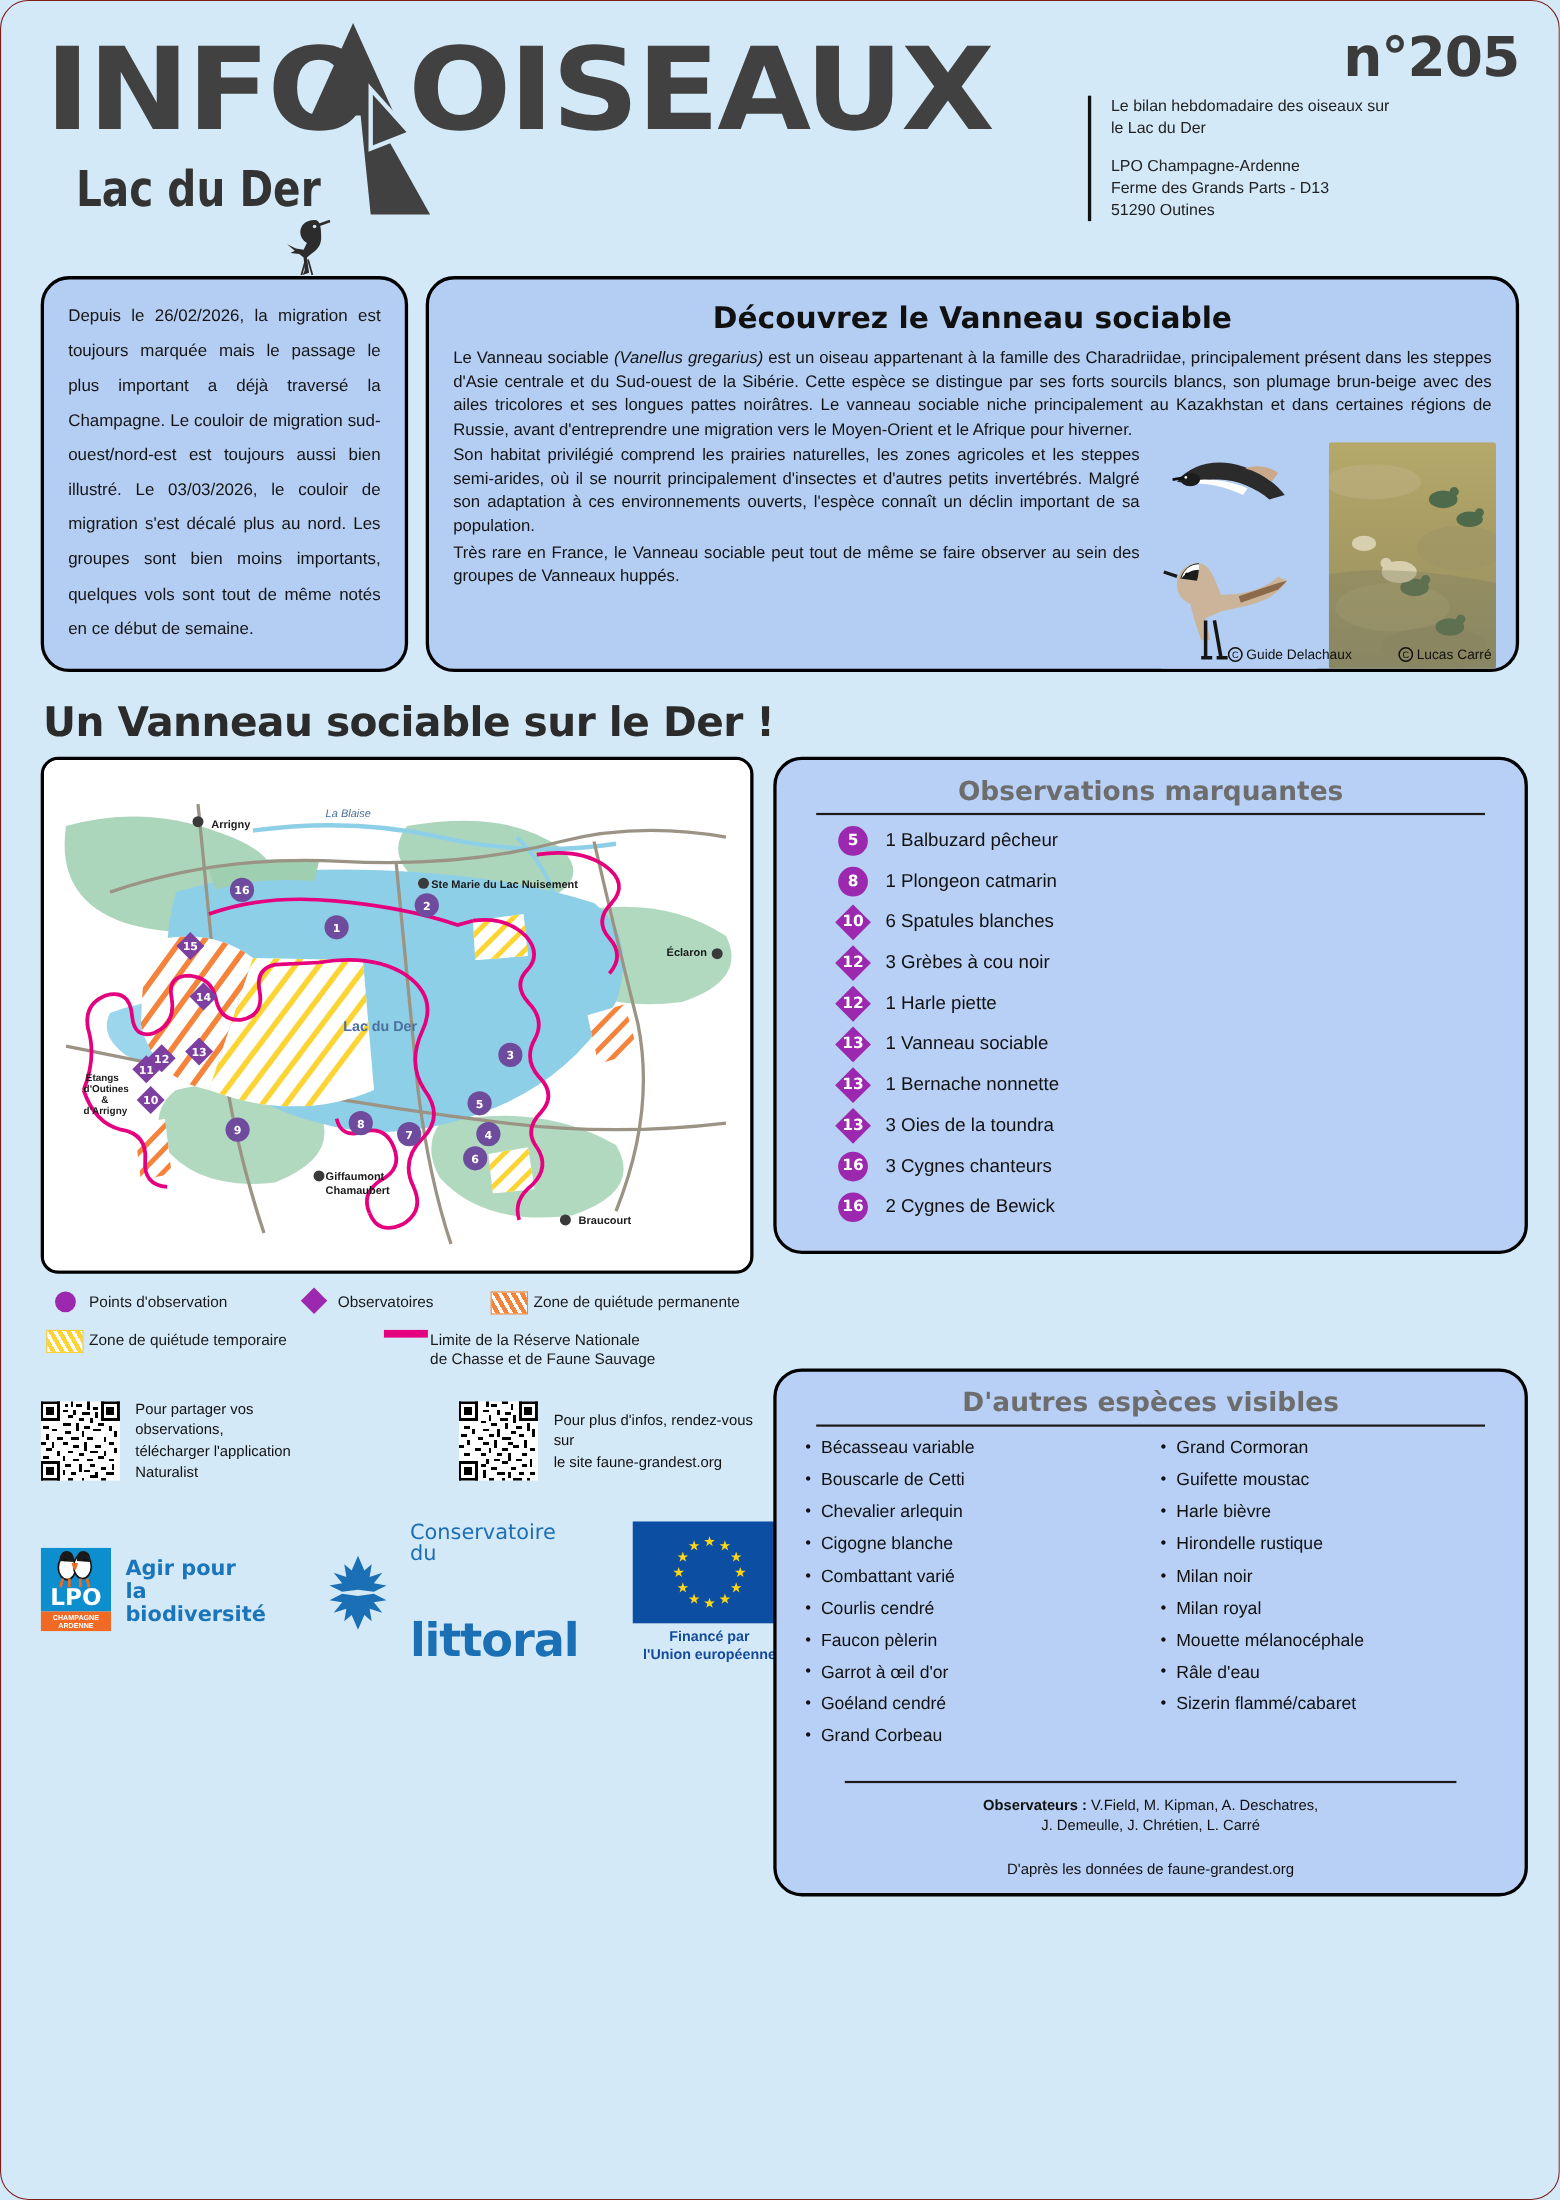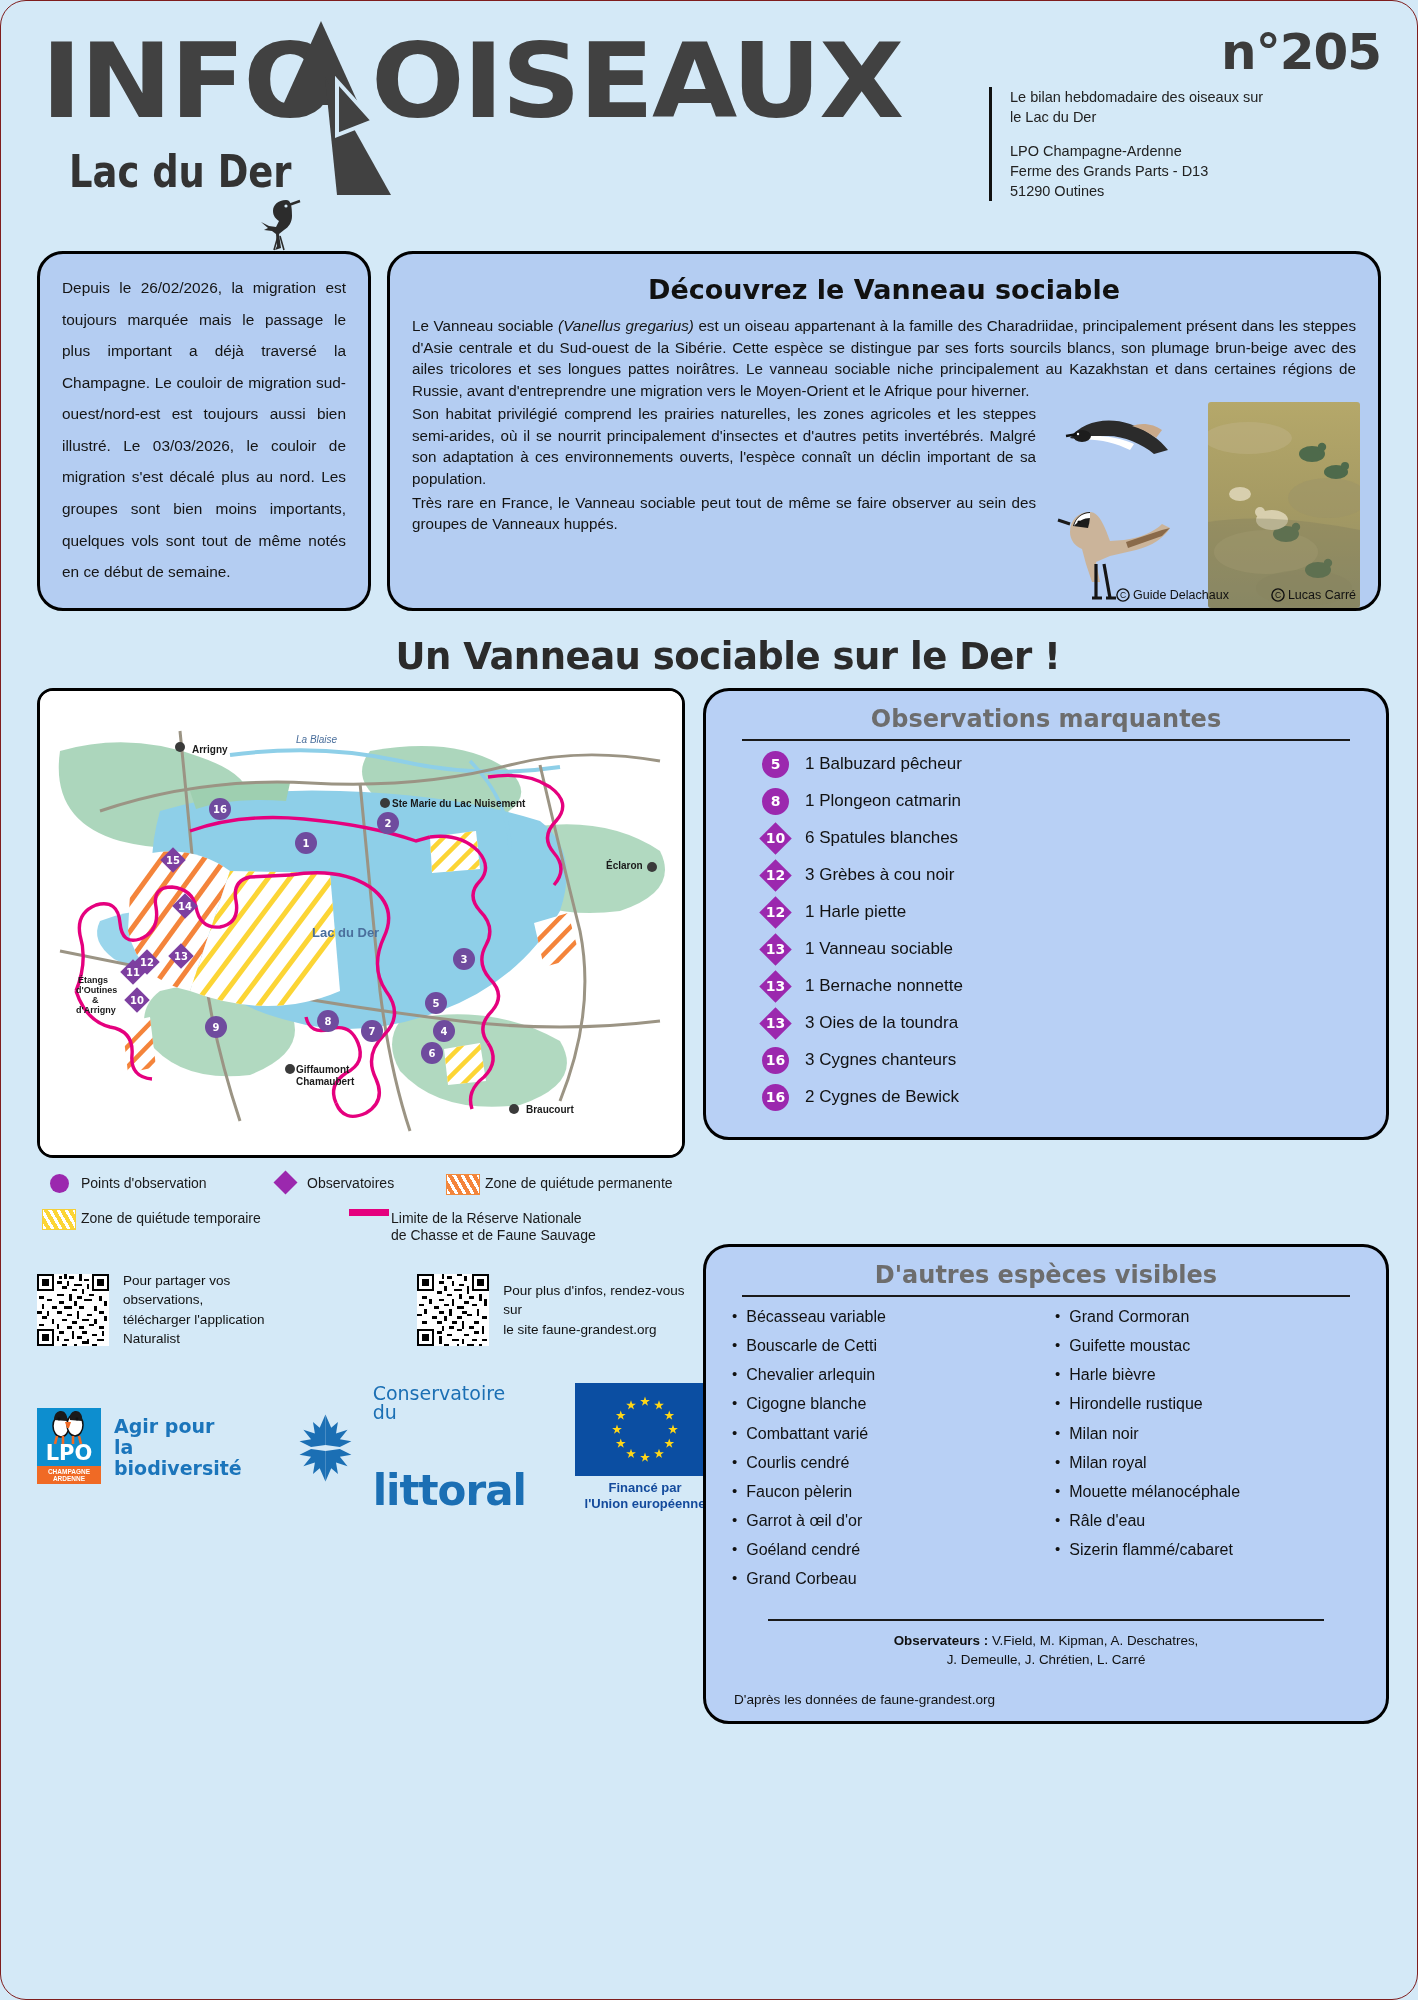--- a/index.html
+++ b/index.html
@@ -85,21 +85,21 @@
   .credits {
     position:absolute; right:22px; bottom:6px;
     display:flex; gap:42px; font-size:12.5px; color:#111;
   }
   .credit-item { display:flex; align-items:center; gap:3px; }
 
   
   .main-title {
     font-family:"DejaVu Sans", sans-serif;
     font-weight:bold; font-size:37px; color:#2b2b2b;
-    margin:24px 0 10px 38px; letter-spacing:-.5px;text-align:center;
+    margin:24px 0 10px 38px; letter-spacing:-.5px;
   }
 
   
   .bottom { display:flex; padding:0 28px 0 36px; gap:16px; }
   .left-col { width:650px; }
   .right-col { width:auto; flex:1; }
 
   .map-frame {
     width:648px; height:470px;
     background:#fff; border:3px solid #000; border-radius:16px;
@@ -177,21 +177,21 @@
   .sp-cols { display:flex; gap:18px; padding:0 6px; }
   .sp-col { flex:1; }
   .sp-item {
     display:flex; align-items:flex-start;
     font-size:16px; line-height:1.2; margin-bottom:10px; color:#111;
   }
   .sp-bullet { margin-right:9px; font-size:15px; line-height:1.2; }
   .obs-credits { margin-top:20px; padding:0 8px; }
   .obs-rule { height:2px; background:#1a1a1a; margin:0 34px 10px; }
   .obs-names { text-align:center; font-size:13.4px; line-height:1.45; color:#111; }
-  .obs-source { font-size:13.6px; margin-top:22px; color:#111; }
+  .obs-source { text-align:center; font-size:13.6px; margin-top:22px; color:#111; }
   .bold { font-weight:bold; }
 </style>
 </head>
 <body>
 
 <div class="page">
 
   <div class="header">
 
     <div class="logo-wrap">

